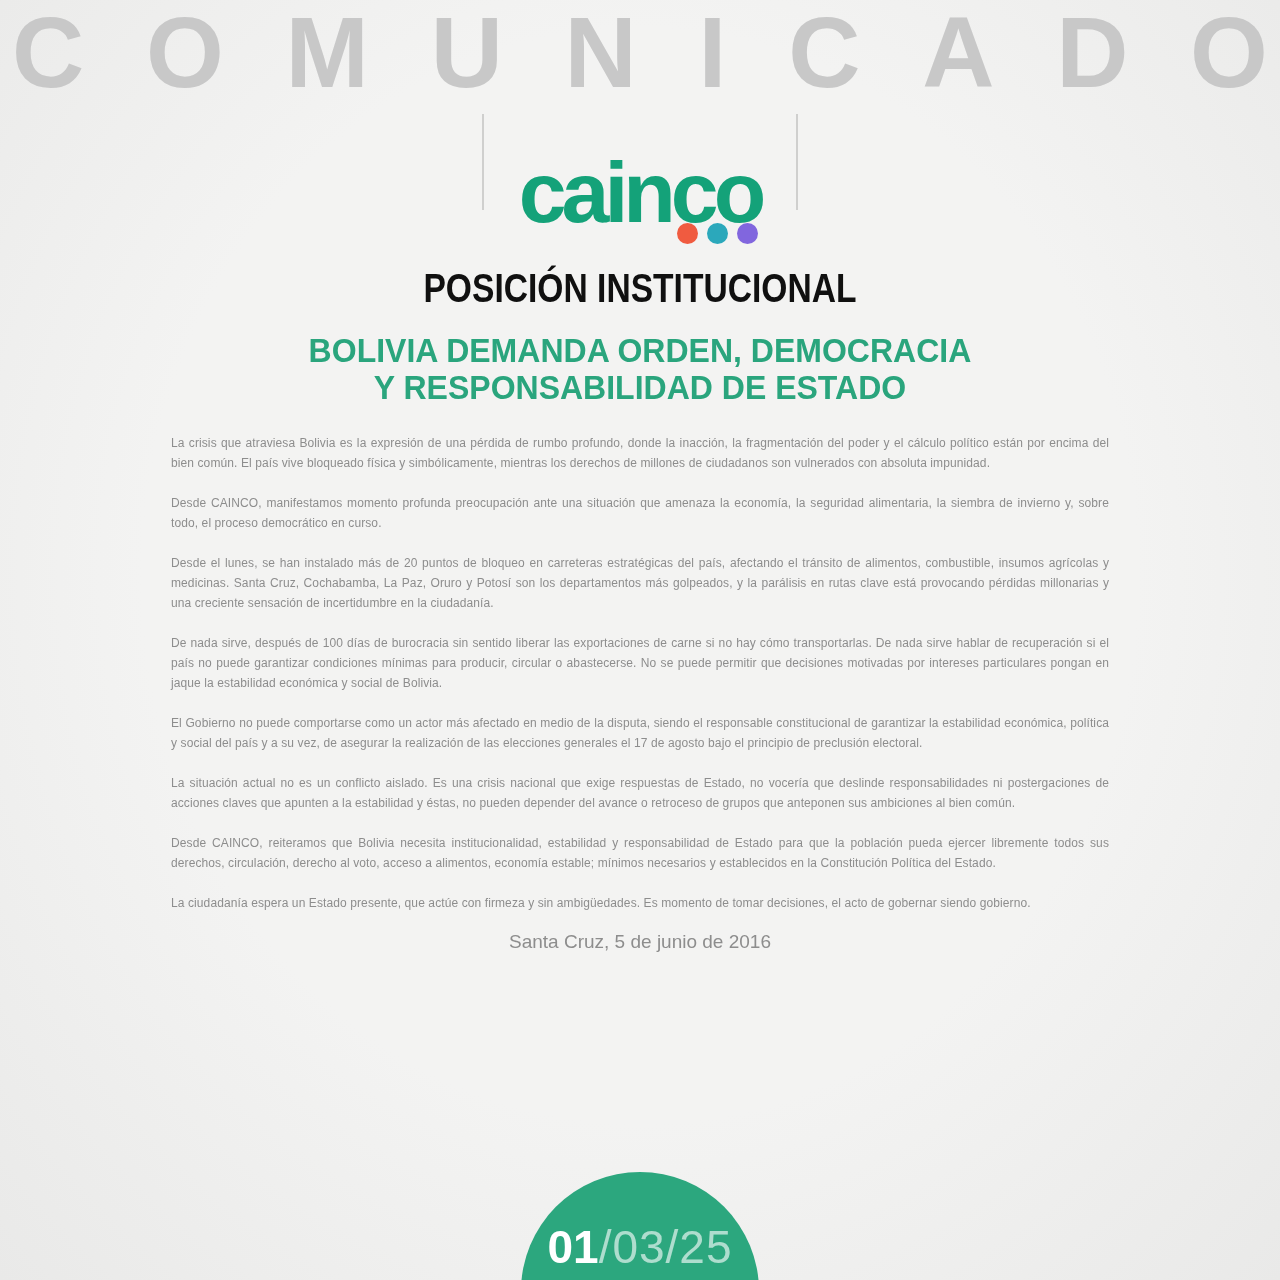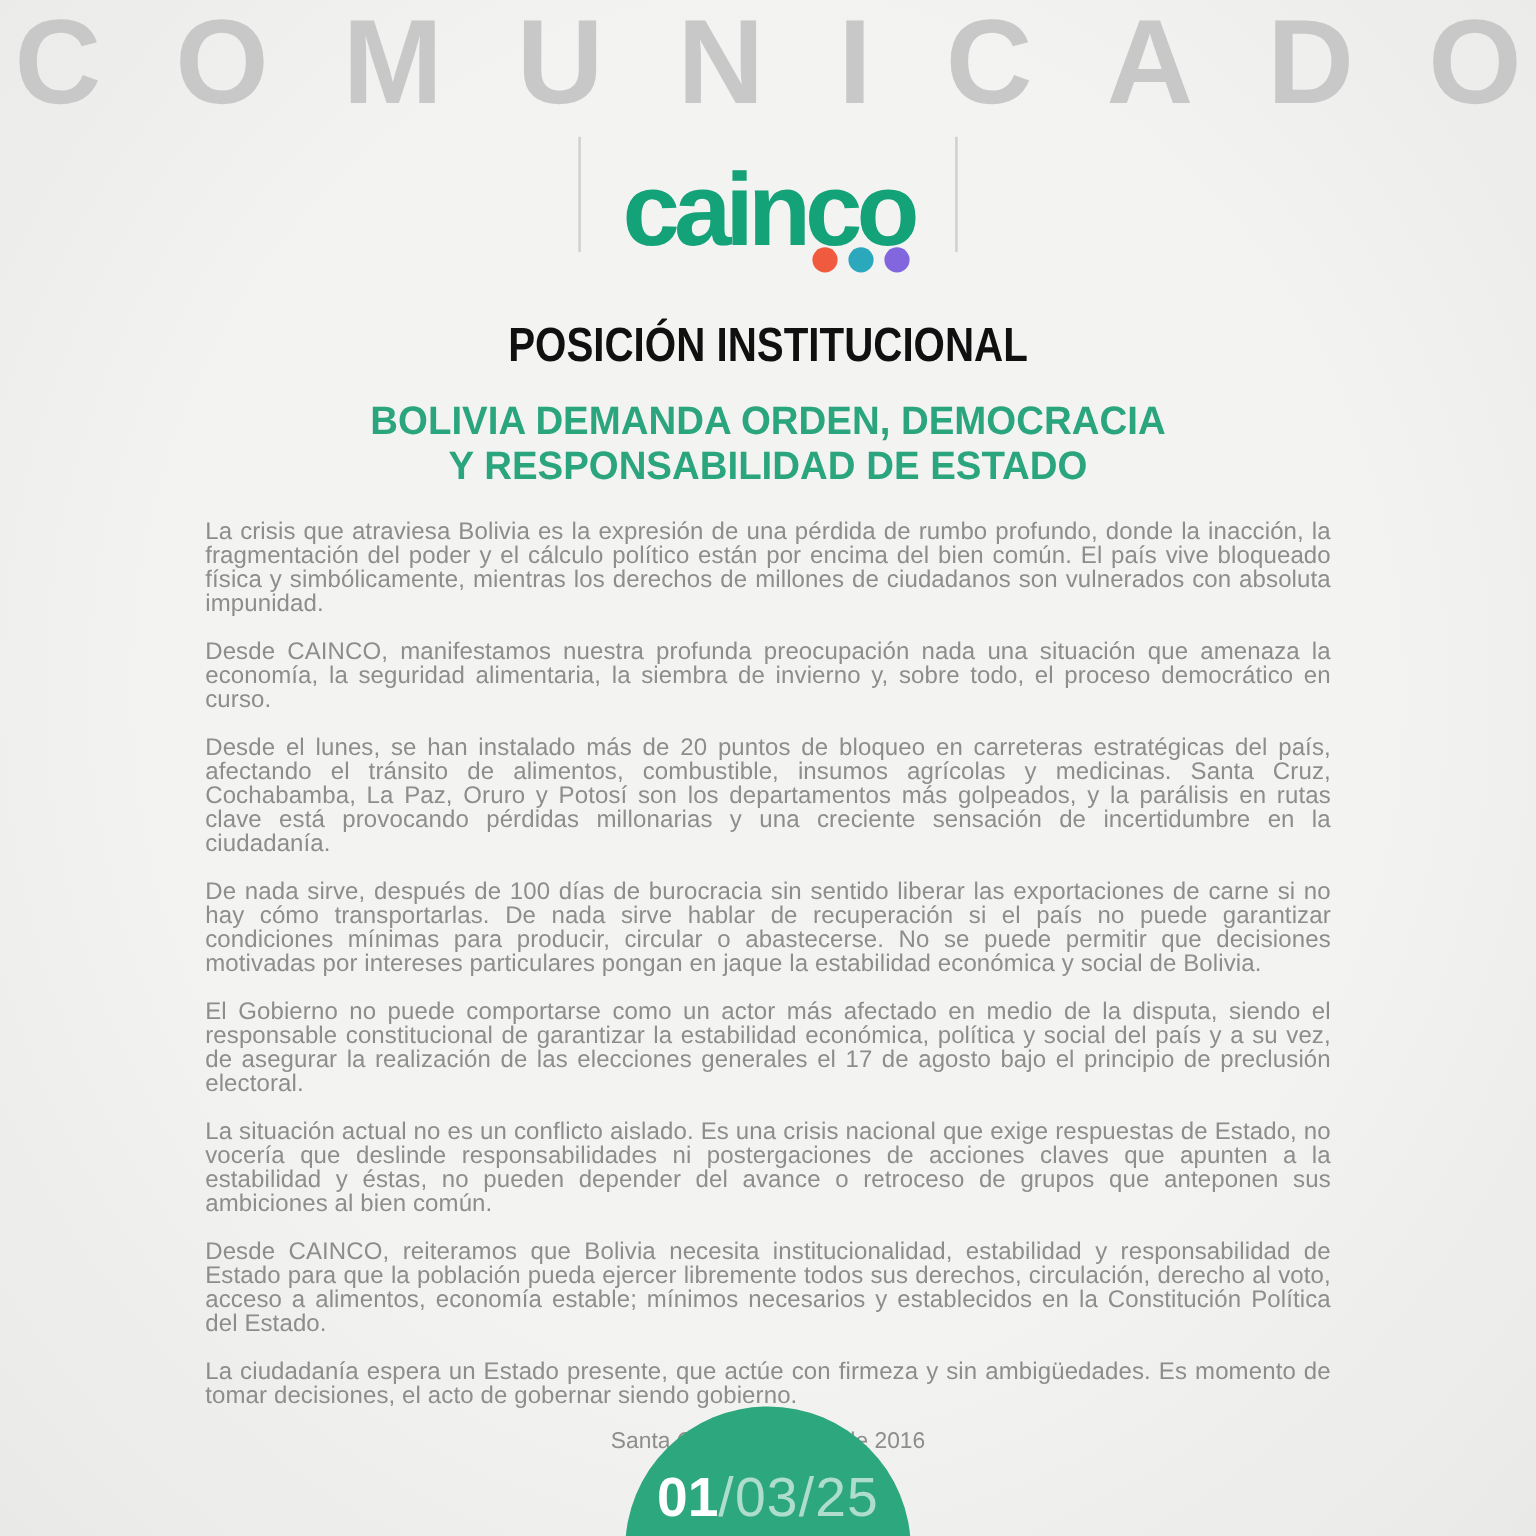--- a/index.html
+++ b/index.html
@@ -18,21 +18,21 @@
     padding:6px 12px 0 12px;
     font-size:100px;font-weight:700;color:#c8c8c8;
     line-height:0.92;letter-spacing:0;
     user-select:none;
   }
   .watermark span{display:block;}
 
   
   .logo-row{
     margin-top:14px;height:122px;
-    display:flex;align-items:center;justify-content:center;
+    display:flex;align-items:flex-end;justify-content:center;
   }
   .v-rule{width:2px;background:#cfcfce;height:96px;align-self:flex-start;margin-top:2px;}
   .logo-wrap{
     width:312px;position:relative;text-align:center;
     display:flex;align-items:flex-start;justify-content:center;
   }
   .logo-text{
     font-size:86px;font-weight:700;color:#14a279;
     letter-spacing:-5px;line-height:0.98;margin-top:4px;
   }
@@ -55,21 +55,21 @@
   .title{
     margin-top:24px;text-align:center;
     font-size:33px;font-weight:800;color:#2aa57d;
     line-height:1.13;letter-spacing:0px;
     transform:scaleX(0.97);transform-origin:center;
   }
 
   
   .body-copy{
     width:938px;margin:26px auto 0 auto;
-    color:#8d8d8d;font-size:20px;line-height:20px;
+    color:#8d8d8d;font-size:12px;line-height:20px;
     text-align:justify;letter-spacing:0.1px;
   }
   .body-copy p{margin:0 0 20px 0;}
 
   .dateline{
     text-align:center;color:#8d8d8d;font-size:19px;margin-top:-2px;
   }
 
   
   .date-badge{
@@ -118,21 +118,21 @@
 
   <div class="kicker">POSICIÓN INSTITUCIONAL</div>
 
   <div class="title">
     <div>BOLIVIA DEMANDA ORDEN, DEMOCRACIA</div>
     <div>Y RESPONSABILIDAD DE ESTADO</div>
   </div>
 
   <div class="body-copy">
     <p>La crisis que atraviesa Bolivia es la expresión de una pérdida de rumbo profundo, donde la inacción, la fragmentación del poder y el cálculo político están por encima del bien común. El país vive bloqueado física y simbólicamente, mientras los derechos de millones de ciudadanos son vulnerados con absoluta impunidad.</p>
-    <p>Desde CAINCO, manifestamos nuestra profunda preocupación nada una situación que amenaza la economía, la seguridad alimentaria, la siembra de invierno y, sobre todo, el proceso democrático en curso.</p>
+    <p>Desde CAINCO, manifestamos momento profunda preocupación ante una situación que amenaza la economía, la seguridad alimentaria, la siembra de invierno y, sobre todo, el proceso democrático en curso.</p>
     <p>Desde el lunes, se han instalado más de 20 puntos de bloqueo en carreteras estratégicas del país, afectando el tránsito de alimentos, combustible, insumos agrícolas y medicinas. Santa Cruz, Cochabamba, La Paz, Oruro y Potosí son los departamentos más golpeados, y la parálisis en rutas clave está provocando pérdidas millonarias y una creciente sensación de incertidumbre en la ciudadanía.</p>
     <p>De nada sirve, después de 100 días de burocracia sin sentido liberar las exportaciones de carne si no hay cómo transportarlas. De nada sirve hablar de recuperación si el país no puede garantizar condiciones mínimas para producir, circular o abastecerse. No se puede permitir que decisiones motivadas por intereses particulares pongan en jaque la estabilidad económica y social de Bolivia.</p>
     <p>El Gobierno no puede comportarse como un actor más afectado en medio de la disputa, siendo el responsable constitucional de garantizar la estabilidad económica, política y social del país y a su vez, de asegurar la realización de las elecciones generales el 17 de agosto bajo el principio de preclusión electoral.</p>
     <p>La situación actual no es un conflicto aislado. Es una crisis nacional que exige respuestas de Estado, no vocería que deslinde responsabilidades ni postergaciones de acciones claves que apunten a la estabilidad y éstas, no pueden depender del avance o retroceso de grupos que anteponen sus ambiciones al bien común.</p>
     <p>Desde CAINCO, reiteramos que Bolivia necesita institucionalidad, estabilidad y responsabilidad de Estado para que la población pueda ejercer libremente todos sus derechos, circulación, derecho al voto, acceso a alimentos, economía estable; mínimos necesarios y establecidos en la Constitución Política del Estado.</p>
     <p>La ciudadanía espera un Estado presente, que actúe con firmeza y sin ambigüedades. Es momento de tomar decisiones, el acto de gobernar siendo gobierno.</p>
   </div>
 
   <div class="dateline">Santa Cruz, 5 de junio de 2016</div>
 

